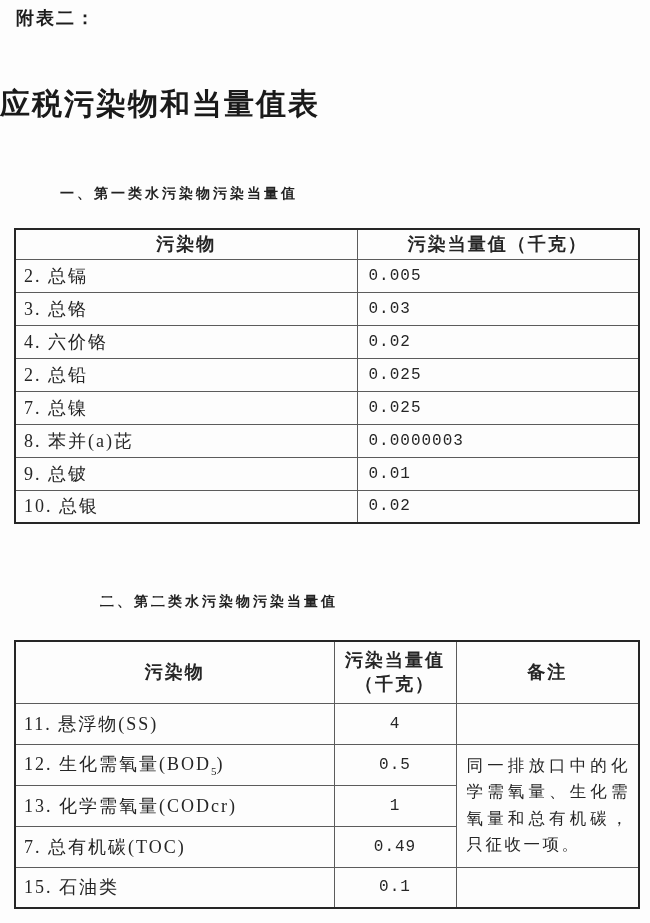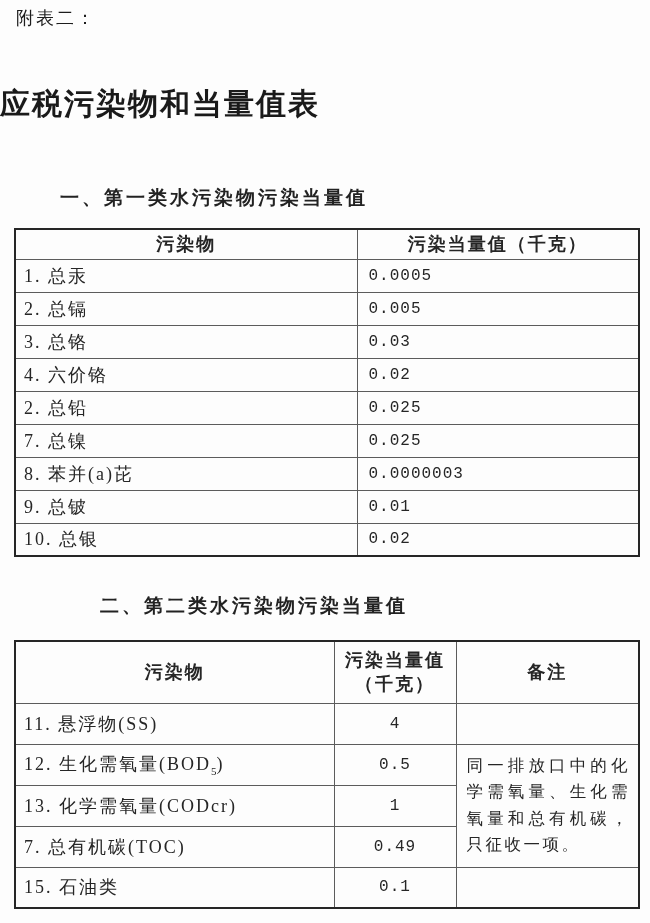--- a/index.html
+++ b/index.html
@@ -11,33 +11,33 @@
   }
   .page{
     position:relative;
     width:650px;height:923px;
     background:#fdfdfd;
     overflow:hidden;
   }
   .appendix-label{
     position:absolute;left:16px;top:6px;
     font-family:"Liberation Sans","DejaVu Sans",sans-serif;
-    font-weight:normal;font-size:18px;letter-spacing:2px;
+    font-weight:bold;font-size:18px;letter-spacing:2px;
     color:#1d1d1d;
   }
   .doc-title{
     position:absolute;left:0;top:84px;width:650px;
     font-family:"Liberation Serif","DejaVu Serif",serif;
     font-weight:bold;font-size:30px;letter-spacing:2px;
     color:#1a1a1a;
   }
   .section-heading{
     position:absolute;left:60px;
     font-family:"Liberation Sans","DejaVu Sans",sans-serif;
-    font-weight:bold;font-size:19px;letter-spacing:3px;
+    font-weight:bold;font-size:14px;letter-spacing:3px;
     color:#222;
   }
   .section-heading.s1{top:185px;}
   .section-heading.s2{top:593px;margin-left:40px;}
 
   table{
     position:absolute;left:14px;
     border-collapse:collapse;table-layout:fixed;
     width:624px;
     border:2px solid #262626;
@@ -96,24 +96,20 @@
         <col style="width:342px">
         <col style="width:282px">
       </colgroup>
     <thead>
       <tr>
         <th>污染物</th>
         <th>污染当量值（千克）</th>
       </tr>
     </thead>
     <tbody>
-      <tr>
-        <td class="name">1. 总汞</td>
-        <td class="val">0.0005</td>
-      </tr>
       <tr>
         <td class="name">2. 总镉</td>
         <td class="val">0.005</td>
       </tr>
       <tr>
         <td class="name">3. 总铬</td>
         <td class="val">0.03</td>
       </tr>
       <tr>
         <td class="name">4. 六价铬</td>

